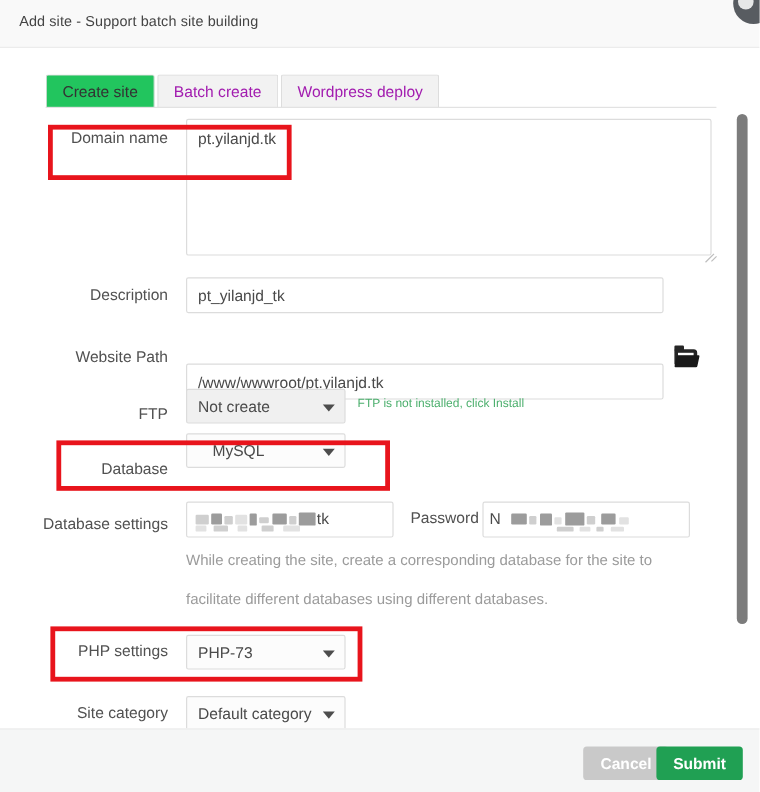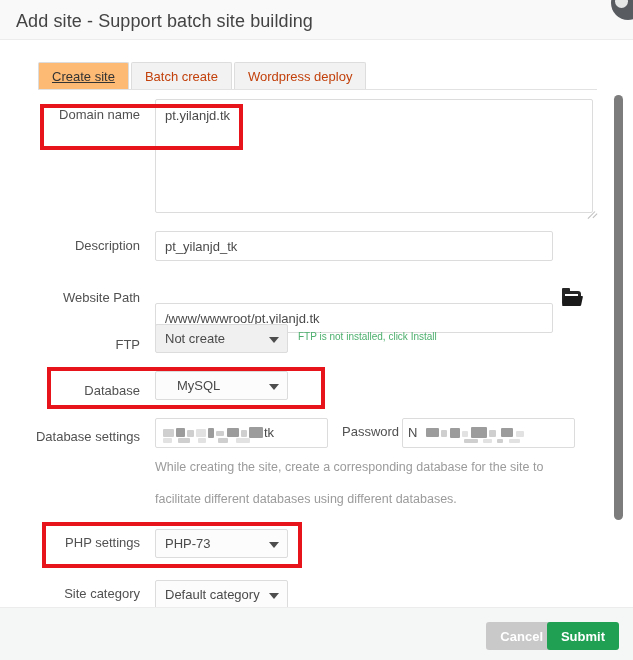--- a/index.html
+++ b/index.html
@@ -23,21 +23,21 @@
   .titlebar {
     position: absolute;
     left: 0; top: 0;
     width: 633px; height: 40px;
     background: #f9f9f9;
     border-bottom: 1px solid #ececec;
   }
   .titlebar-text {
     position: absolute;
     left: 16px; top: 11px;
-    font-size: 18px;
+    font-size: 12px;
     color: #444444;
     letter-spacing: .1px;
     white-space: nowrap;
   }
   .close-blob {
     position: absolute;
     right: -12px; top: -14px;
     width: 34px; height: 34px;
     border-radius: 50%;
     background: #585c61;
@@ -58,34 +58,33 @@
     left: 38px; top: 62px;
     display: flex;
     align-items: flex-end;
   }
   .tab {
     height: 28px;
     padding: 0 13px;
     display: flex;
     align-items: center;
     font-size: 13px;
-    color: #c2410c;
+    color: #a21caf;
     background: #f2f2f2;
     border: 1px solid #dddddd;
     border-bottom: none;
     margin-right: 2px;
     border-radius: 2px 2px 0 0;
     white-space: nowrap;
     cursor: pointer;
   }
   .tab.active {
-    background: #fdba74;
+    background: #22c55e;
     color: #333333;
     border-color: #dcdcdc;
-    text-decoration: underline;
   }
   .tabs-rule {
     position: absolute;
     left: 38px; top: 89px;
     width: 559px; height: 1px;
     background: #e2e2e2;
   }
 
   
   .scrollbody {
@@ -335,21 +334,21 @@
     </div>
     <div class="sel grayfill" style="position:absolute; left:155px; top:233px; width:133px;">
       <span>Not create</span>
       <span class="caret"></span>
     </div>
     <div class="greenlink" style="position:absolute; left:298px; top:240px;">FTP is not installed, click Install</div>
 
     <div class="row" style="left:55px; top:292px; width:85px;">
       <div class="lbl" style="width:85px;">Database</div>
     </div>
-    <div class="sel" style="position:absolute; left:155px; top:280px; width:133px;padding-left:21px;">
+    <div class="sel" style="position:absolute; left:155px; top:270px; width:133px;padding-left:21px;">
       <span>MySQL</span>
       <span class="caret"></span>
     </div>
 
     <div class="row" style="left:25px; top:338px; width:115px;">
       <div class="lbl" style="width:115px;">Database settings</div>
     </div>
     <div class="txtinput" style="position:absolute; left:155px; top:327px; width:173px;">
       <div class="redact" style="left:0; top:0; width:173px; height:28px;">
         <span style="left:7px;  top:10px; width:11px; height:8px;"></span>

